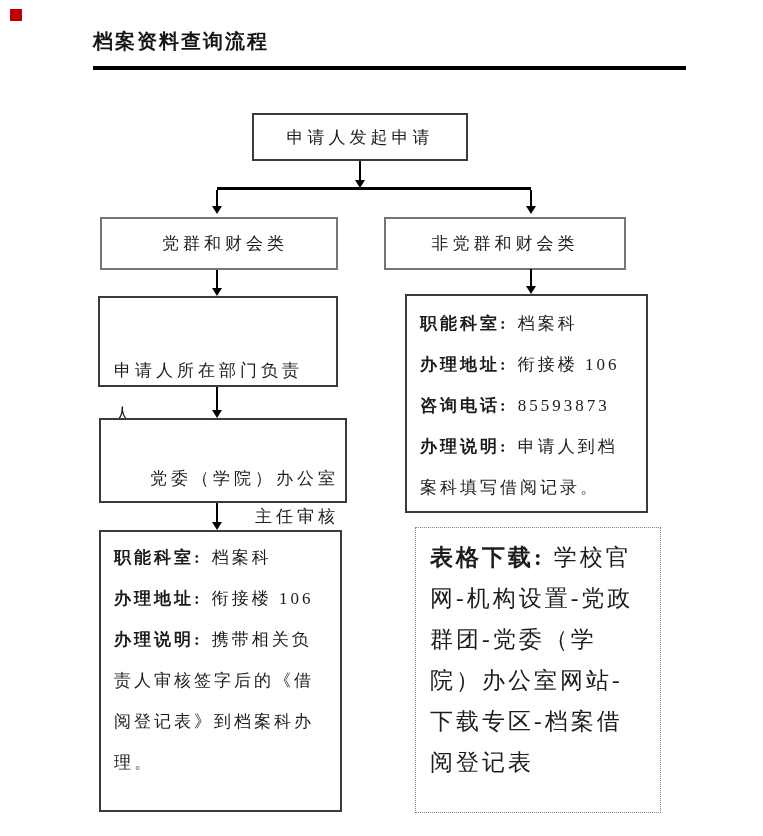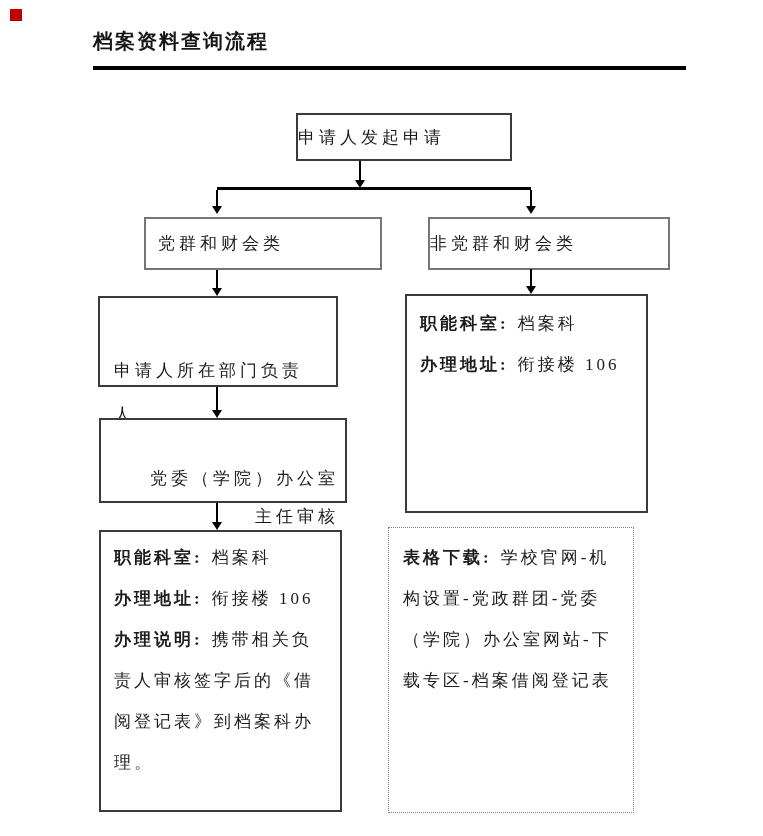--- a/index.html
+++ b/index.html
@@ -13,32 +13,32 @@
     left:93px;top:28px;width:560px;
     font-size:20px;font-weight:bold;letter-spacing:2px;color:#161616;
   }
   #title-rule{left:93px;top:66px;width:593px;height:4px;background:#000;}
   
   #red-marker{left:10px;top:9px;width:12px;height:12px;background:#c00000;}
   
   .fc-box{box-sizing:border-box;background:#fff;font-size:17px;letter-spacing:3px;}
   .solid{border:2px solid #3a3a3a;}
   .graybd{border:2px solid #757575;}
-  .center-box{display:flex;align-items:center;justify-content:flex-start;text-align:center;margin-left:44px;}
+  .center-box{display:flex;align-items:center;justify-content:center;text-align:center;}
   #top-box{left:252px;top:113px;width:216px;height:48px;letter-spacing:4px;}
   #left-branch-box{left:100px;top:217px;width:238px;height:53px;letter-spacing:4px;padding-left:12px;}
   #right-branch-box{left:384px;top:217px;width:242px;height:53px;letter-spacing:4px;}
   #left-step1-box{left:98px;top:296px;width:240px;height:91px;padding:7px 14px;
     white-space:pre-line;line-height:44px;letter-spacing:4px;}
   #left-step2-box{left:99px;top:418px;width:248px;height:85px;padding:2px 6px;
     white-space:pre-line;line-height:38px;letter-spacing:4px;text-align:right;}
   #left-detail-box{left:99px;top:530px;width:243px;height:282px;padding:5px 13px;}
   #right-detail-box{left:405px;top:294px;width:243px;height:219px;padding:7px 13px;}
-  #download-box{left:388px;top:527px;width:246px;height:286px;padding:9px 14px;
-    box-sizing:border-box;border:1px dotted #808080;font-size:17px;letter-spacing:3px;}
+  #download-box{left:415px;top:527px;width:246px;height:286px;padding:9px 14px;
+    box-sizing:border-box;border:1px dotted #808080;font-size:23px;letter-spacing:3px;}
   .fc-box p, #download-box p{margin:0;line-height:41px;}
   .lbl{font-weight:bold;margin-right:9px;text-align:center;}
   
   .vline{width:2px;background:#000;}
   .hbar{height:3px;background:#000;}
   .arrow-down{width:0;height:0;border-left:5px solid transparent;
     border-right:5px solid transparent;border-top:8px solid #000;}
 </style>
 </head>
 <body>
@@ -93,19 +93,21 @@
     <p><span class="lbl">办理地址:</span><span>衔接楼 106</span></p>
     <p><span class="lbl">办理说明:</span><span>携带相关负责人审核签字后的《借阅登记表》到档案科办理。</span></p>
   </div>
 
   <div class="abs vline" style="left:530px;top:269px;height:17px;"></div>
   <div class="abs arrow-down" style="left:526px;top:286px;"></div>
 
   <div id="right-detail-box" class="abs fc-box solid">
     <p><span class="lbl">职能科室:</span><span>档案科</span></p>
     <p><span class="lbl">办理地址:</span><span>衔接楼 106</span></p>
+    <p><span class="lbl">咨询电话:</span><span>85593873</span></p>
+    <p><span class="lbl">办理说明:</span><span>申请人到档案科填写借阅记录。</span></p>
   </div>
 
   <div id="download-box" class="abs">
     <p><span class="lbl">表格下载:</span><span>学校官网-机构设置-党政群团-党委（学院）办公室网站-下载专区-档案借阅登记表</span></p>
   </div>
 
 </div>
 
 </body></html>

